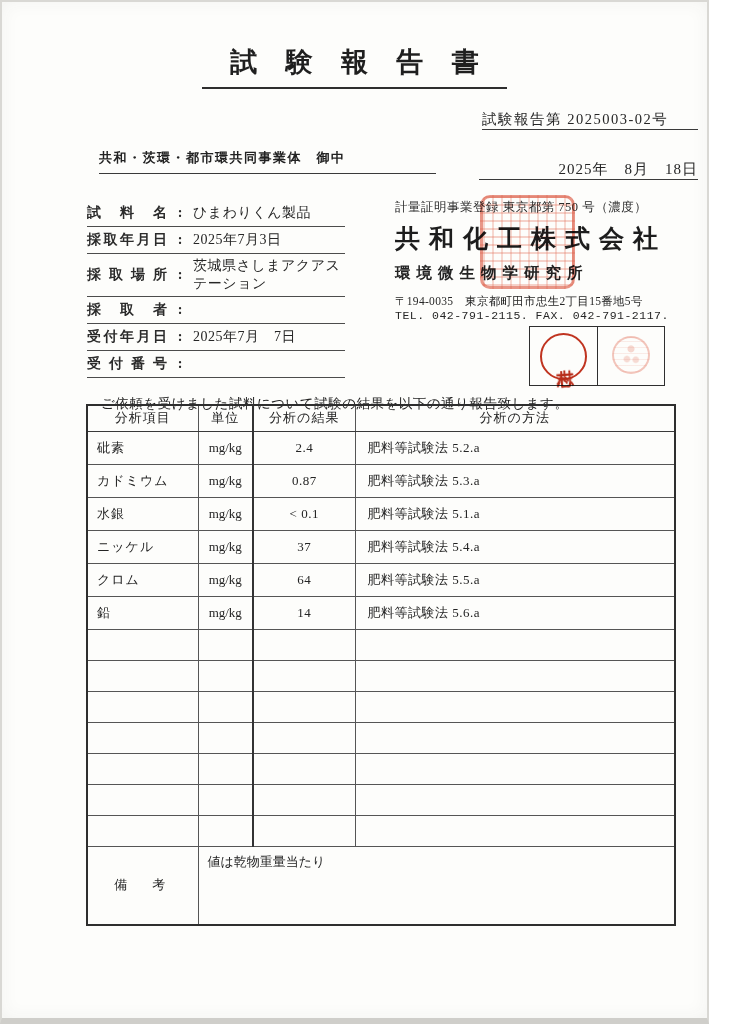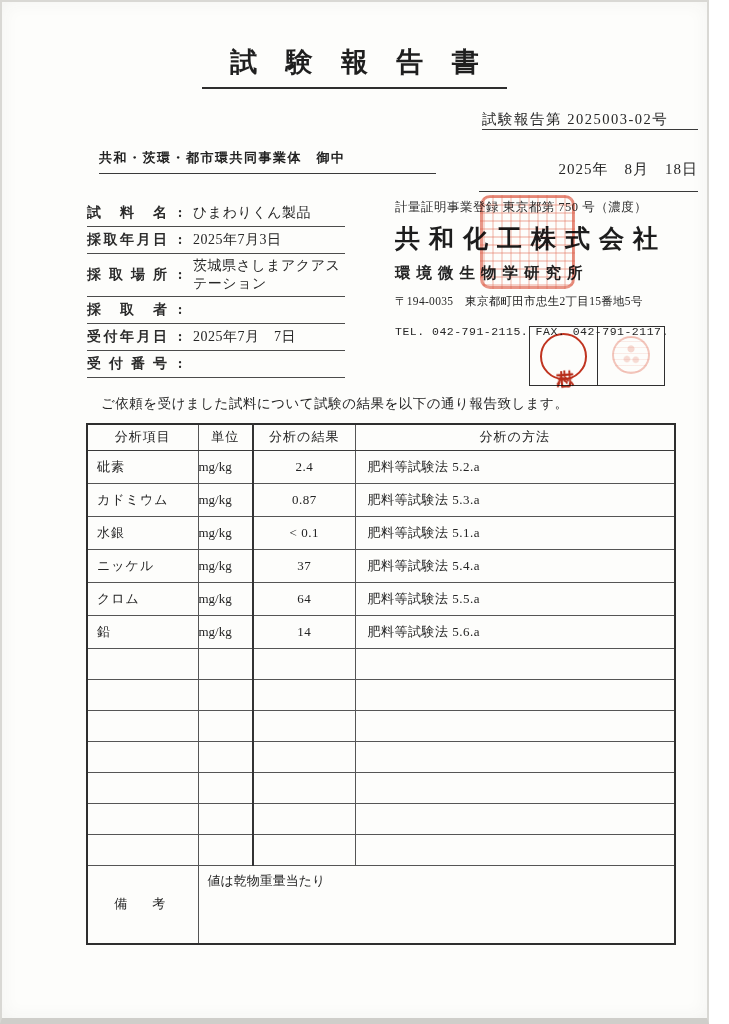--- a/index.html
+++ b/index.html
@@ -32,21 +32,21 @@
   
   .report-no {
     position:absolute; top:108px; left:480px; width:216px;
     font-size:14.5px; letter-spacing:1.5px;
     border-bottom:1.5px solid #3a3a3a;
     white-space:nowrap;
   }
   .issue-date {
     position:absolute; top:158px; left:477px; width:219px;
     font-size:15px; letter-spacing:1px; text-align:right;
-    padding-bottom:12px; border-bottom:1.5px solid #3a3a3a;
+    padding-bottom:0; border-bottom:1.5px solid #3a3a3a;
     white-space:nowrap;
   }
 
   
   .recipient {
     position:absolute; top:147px; left:86px; width:337px;
     font-size:13px; font-weight:bold; letter-spacing:1.5px;
     padding-bottom:6px; border-bottom:1.5px solid #3a3a3a;
     white-space:nowrap; color:#222;margin-left:11px;
   }
@@ -75,21 +75,21 @@
     font-size:25px; font-weight:bold; letter-spacing:9px;
     white-space:nowrap; color:#1d1d1d;
   }
   .issuer-division {
     margin-top:8px;
     font-size:15.5px; font-weight:bold; letter-spacing:6px;
     white-space:nowrap; color:#242424;
   }
   .issuer-address { margin-top:10px; font-size:11.5px; white-space:nowrap; letter-spacing:0.3px; }
   .issuer-tel {
-    margin-top:16px;
+    margin-top:0;
     font-family:"Liberation Mono","DejaVu Sans Mono",monospace;
     font-size:11.5px; letter-spacing:0.5px; white-space:nowrap;
   }
 
   
   .seal-large {
     position:absolute; top:193px; left:478px; width:95px; height:94px;
     border:3px solid rgba(222,96,74,0.65);
     border-radius:10px;
     background:
@@ -132,42 +132,42 @@
     mix-blend-mode:multiply;
   }
 
   
   .notice {
     position:absolute; top:393px; left:99px;
     font-size:13.5px; letter-spacing:0.5px; white-space:nowrap; color:#242424;
   }
 
   
-  .results { position:absolute; top:421px; left:84px;border-radius:8px; }
+  .results { position:absolute; top:402px; left:84px;border-radius:8px; }
   table.results-table {
     border-collapse:collapse; table-layout:fixed;
     width:588px; background:transparent;
     border:2px solid #2e2e2e;
   }
   .results-table col.c1 { width:111px; }
   .results-table col.c2 { width:55px; }
   .results-table col.c3 { width:102px; }
   .results-table col.c4 { width:320px; }
   .results-table th, .results-table td {
     border:1px solid #555;
     font-weight:normal; font-size:13px; color:#242424;
     overflow:hidden; white-space:nowrap;
   }
   .results-table thead th { height:26px; text-align:center; letter-spacing:1px; }
   .results-table tbody tr.data-row td { height:33px; }
   .results-table tbody tr.empty-row td { height:31px; }
   .results-table thead th { border-bottom:1.8px solid #3a3a3a; }
   .results-table td.col-result, .results-table th.col-result { border-left:2px solid #333; }
   .td-item   { text-align:left; padding-left:9px; letter-spacing:1px; }
-  .td-unit   { text-align:left; font-size:12.5px; }
+  .td-unit   { text-align:center; font-size:12.5px; }
   .td-result { text-align:center; letter-spacing:0.5px; }
   .td-method { text-align:left; padding-left:12px; letter-spacing:0.5px; }
   .remarks-row td { height:79px; }
   .remarks-label { text-align:center; letter-spacing:6px; vertical-align:middle; }
   .remarks-value { vertical-align:top; padding:6px 0 0 9px; text-align:left; }
 </style>
 </head>
 <body>
 
 <div class="page">

